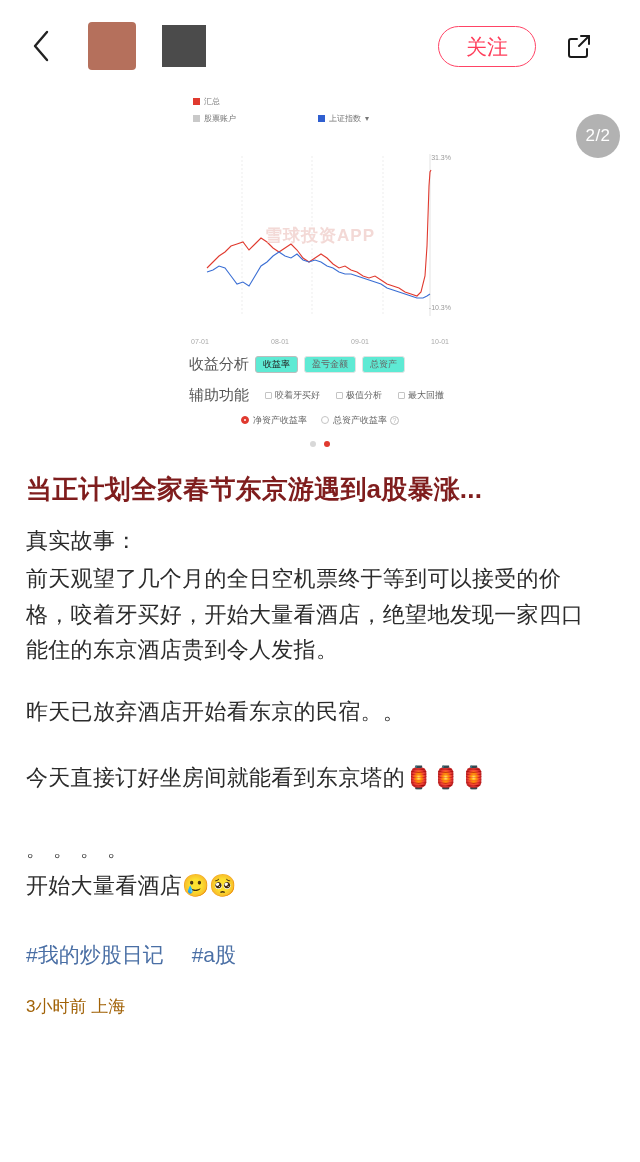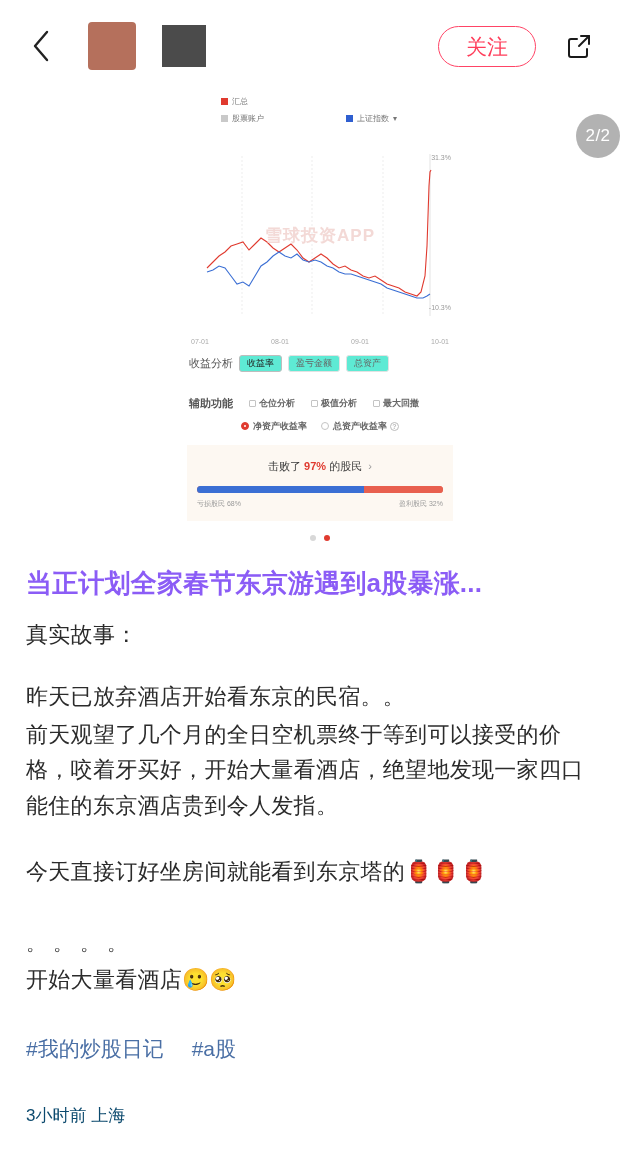--- a/index.html
+++ b/index.html
@@ -101,21 +101,21 @@
 
   
   .legend {
     display: flex;
     align-items: center;
     gap: 8px;
     font-size: 8px;
     color: #666;
     padding-left: 6px;
   }
-  .legend .row1 { display: flex; align-items: center; gap: 4px; margin-left: 28px; }
+  .legend .row1 { display: flex; align-items: center; gap: 4px; }
   .sw {
     width: 7px; height: 7px; display:inline-block;
   }
   .sw.red { background: #e03a2f; }
   .sw.gray { background: #c9c9c9; }
   .sw.blue { background: #2f5fd0; }
   .legend-row {
     display: flex; align-items: center; gap: 16px;
     font-size: 8px; color: #777;
   }
@@ -165,62 +165,60 @@
   
   .tabrow {
     display: flex;
     align-items: center;
     gap: 6px;
     font-size: 9px;
     color: #555;
     margin-top: 10px;
     padding-left: 2px;
   }
-  .tab-label { color: #555; font-size: 11px; }
+  .tab-label { color: #555; font-size: 15px; }
   .tab {
     border: 1px solid #e2e2e2;
     border-radius: 3px;
     padding: 3px 7px;
     background: #5eead4;
     color: #666;
     font-size: 9px;
     line-height: 1;
   }
   .tab.active {
     background: #5eead4;
     border-color: #bdbdbd;
     color: #222;
   }
   .checkrow {
     display: flex;
     align-items: center;
     gap: 16px;
     font-size: 9px;
     color: #666;
-    margin-top: 24px;
+    margin-top: 12px;
     padding-left: 2px;
-    font-weight: bold;
   }
   .cb {
     display: inline-block;
     width: 7px; height: 7px;
     border: 1px solid #c4c4c4;
     border-radius: 1px;
     margin-right: 3px;
     vertical-align: -1px;
   }
   .radio-row {
     display: flex;
     align-items: center;
     gap: 14px;
     justify-content: center;
     font-size: 9px;
     color: #666;
     margin-top: 9px;
-    font-weight: bold;
   }
   .rb {
     display: inline-block;
     width: 8px; height: 8px;
     border-radius: 50%;
     border: 1px solid #c4c4c4;
     margin-right: 4px;
     vertical-align: -1px;
   }
   .rb.on {
@@ -290,21 +288,21 @@
   .dot { width: 6px; height: 6px; border-radius: 50%; background: #d8d8d8; }
   .dot.on { background: #e03a2f; }
 
   
   .body {
     padding: 8px 26px 0;
   }
   .post-title {
     font-size: 26px;
     font-weight: bold;
-    color: #8b5cf6;
+    color: #7f1d1d;
     line-height: 1.4;
     margin: 10px 0 16px;
     letter-spacing: 0.2px;
   }
   .para {
     font-size: 22px;
     color: #2b2b2b;
     line-height: 1.62;
     margin-bottom: 2px;
     letter-spacing: 0.3px;
@@ -319,23 +317,23 @@
     color: #2b2b2b;
   }
   .tags {
     margin-top: 38px;
     font-size: 21px;
     color: #4a6fa5;
     display: flex;
     gap: 28px;
   }
   .meta {
-    margin-top: 41px;
+    margin-top: 26px;
     font-size: 17px;
-    color: #0c4a6e;
+    color: #a16207;
   }
 </style>
 </head>
 <body>
 
 <div class="screen">
 
   <div class="topbar">
     <div class="back-icon">
       <svg width="22" height="34" viewBox="0 0 22 34" fill="none" aria-hidden="true">
@@ -408,60 +406,43 @@
 
       <div class="tabrow">
         <span class="tab-label">收益分析</span>
         <span class="tab active">收益率</span>
         <span class="tab">盈亏金额</span>
         <span class="tab">总资产</span>
       </div>
 
       <div class="checkrow">
         <span class="tab-label">辅助功能</span>
-        <span><span class="cb"></span><span>仓位分析</span></span>
+        <span><span class="cb"></span><span>咬着牙买好</span></span>
         <span><span class="cb"></span><span>极值分析</span></span>
         <span><span class="cb"></span><span>最大回撤</span></span>
       </div>
 
       <div class="radio-row">
         <span><span class="rb on"></span><span>净资产收益率</span></span>
         <span><span class="rb"></span><span>总资产收益率</span><span class="qmark">?</span></span>
       </div>
 
-      <div class="beat">
-        <div class="beat-title">
-          <span>击败了</span>
-          <span class="pct">97%</span>
-          <span>的股民</span>
-          <span class="chev">›</span>
-        </div>
-        <div class="bar">
-          <div class="blue" style="width:68%"></div>
-          <div class="red" style="width:32%"></div>
-
-        </div>
-        <div class="bar-labels">
-          <span>亏损股民 68%</span>
-          <span>盈利股民 32%</span>
-        </div>
-      </div>
     </div>
 
     <div class="dots">
       <span class="dot"></span>
       <span class="dot on"></span>
     </div>
   </div>
 
   <div class="body">
     <h1 class="post-title">当正计划全家春节东京游遇到a股暴涨...</h1>
     <p class="para">真实故事：</p>
+    <p class="para">前天观望了几个月的全日空机票终于等到可以接受的价格，咬着牙买好，开始大量看酒店，绝望地发现一家四口能住的东京酒店贵到令人发指。</p>
     <p class="para gap">昨天已放弃酒店开始看东京的民宿。。</p>
-    <p class="para">前天观望了几个月的全日空机票终于等到可以接受的价格，咬着牙买好，开始大量看酒店，绝望地发现一家四口能住的东京酒店贵到令人发指。</p>
     <p class="para gap2">今天直接订好坐房间就能看到东京塔的🏮🏮🏮</p>
     <p class="para small-dots">。。。。</p>
     <p class="para">开始大量看酒店🥲🥺</p>
 
     <div class="tags">
       <span>#我的炒股日记</span>
       <span>#a股</span>
     </div>
 
     <div class="meta">3小时前 上海</div>

